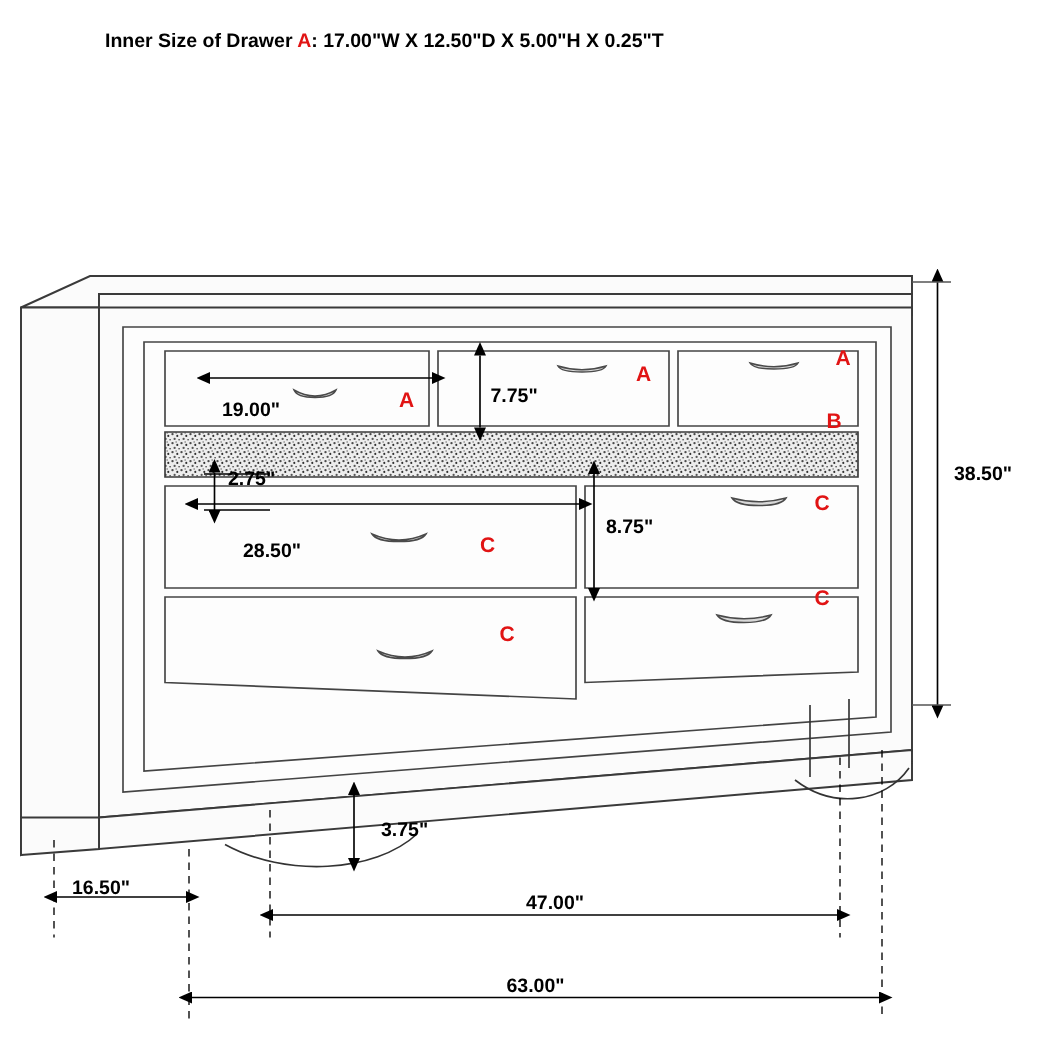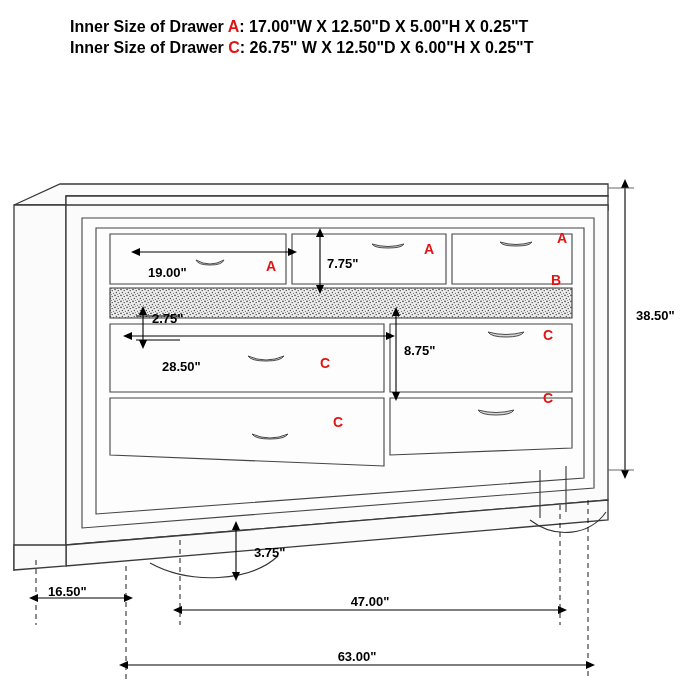--- a/index.html
+++ b/index.html
@@ -15,21 +15,21 @@
     font-family: "Liberation Sans", sans-serif;
     overflow: hidden;
   }
   .spec-lines {
     position: absolute;
     left: 70px;
     top: 16px;
     width: 620px;
   }
   .spec-line {
-    font-size: 16px;
+    font-size: 13px;
     font-weight: bold;
     color: #000000;
     line-height: 21px;
     white-space: nowrap;
   }
   .spec-line .red {
     color: #e11414;
   }
   svg#diagram {
     position: absolute;
@@ -87,21 +87,20 @@
     stroke-width: 1;
   }
 </style>
 </head>
 <body>
 
 <div id="root">
 
   <div class="spec-lines">
     <div class="spec-line"><span>Inner Size of Drawer </span><span class="red">A</span><span>: 17.00"W X 12.50"D X 5.00"H X 0.25"T</span></div>
-    <div class="spec-line"><span>Inner Size of Drawer </span><span class="red">C</span><span>: 26.75" W X 12.50"D X 6.00"H X 0.25"T</span></div>
   </div>
 
   <svg id="diagram" viewBox="0 0 700 700">
     <defs>
       <marker id="arrL" markerWidth="10" markerHeight="8" refX="9" refY="4" orient="auto" markerUnits="userSpaceOnUse">
         <path d="M9,0 L0,4 L9,8 z" fill="#000000"></path>
       </marker>
       <marker id="arrR" markerWidth="10" markerHeight="8" refX="1" refY="4" orient="auto" markerUnits="userSpaceOnUse">
         <path d="M1,0 L10,4 L1,8 z" fill="#000000"></path>
       </marker>

